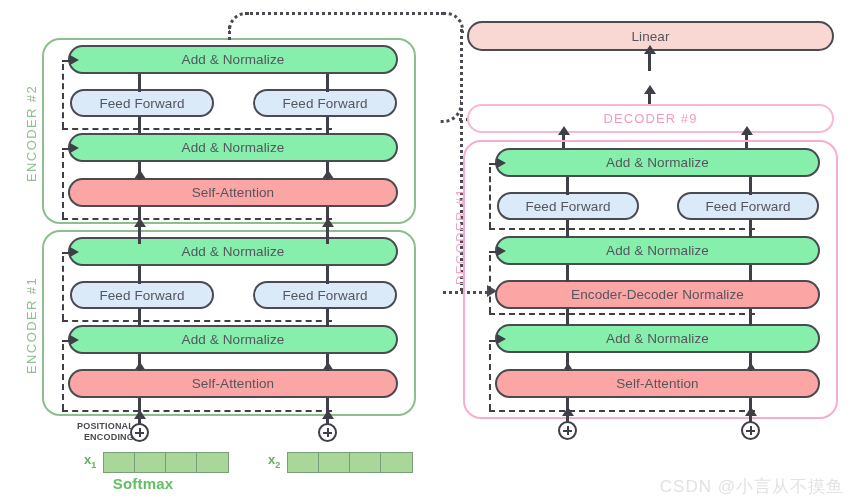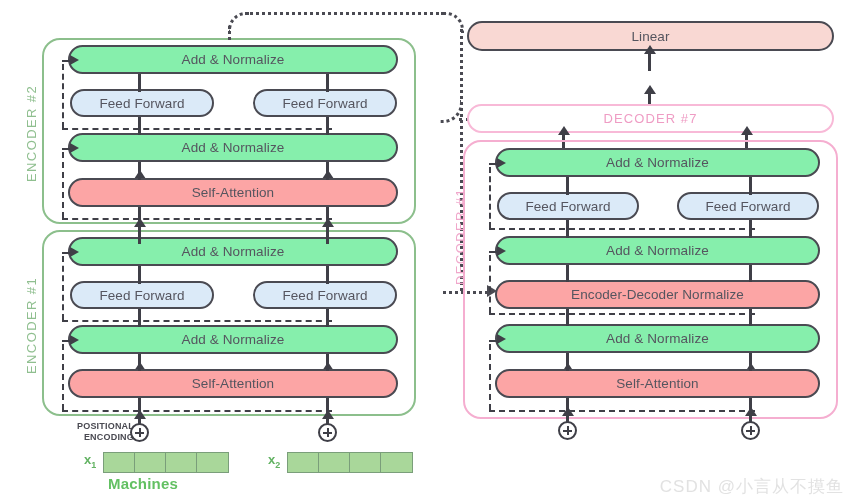--- a/index.html
+++ b/index.html
@@ -287,21 +287,21 @@
 
   <div class="xlabel" style="left:84px;top:452px;">
     <span>x</span><sub>1</sub>
   </div>
   <div class="embed" style="left:103px;top:452px;">
     <div class="cell"></div>
     <div class="cell"></div>
     <div class="cell"></div>
     <div class="cell"></div>
   </div>
-  <div class="word" style="left:83px;top:475px;width:120px;">Machines</div>
+  <div class="word" style="left:83px;top:475px;width:120px;">Softmax</div>
 
   <div class="xlabel" style="left:268px;top:452px;">
     <span>x</span><sub>2</sub>
   </div>
   <div class="embed" style="left:287px;top:452px;">
     <div class="cell"></div>
     <div class="cell"></div>
     <div class="cell"></div>
     <div class="cell"></div>
   </div>
@@ -319,21 +319,21 @@
   <div class="dot-h" style="left:443px;top:291px;width:45px;"></div>
   <div class="dot-head" style="left:487px;top:285px;"></div>
 
   <div class="block softmax" style="left:467px;top:21px;width:367px;height:30px;">Linear</div>
 
   <div class="arrow" style="left:648px;top:53px;height:18px;"></div>
 
 
   <div class="arrow" style="left:648px;top:93px;height:16px;"></div>
 
-  <div class="frame dec2-frame" style="left:467px;top:104px;width:367px;height:29px;">DECODER #7</div>
+  <div class="frame dec2-frame" style="left:467px;top:104px;width:367px;height:29px;">DECODER #9</div>
 
   <div class="arrow" style="left:562px;top:134px;height:18px;"></div>
   <div class="arrow" style="left:745px;top:134px;height:18px;"></div>
 
   <div class="frame dec-frame" style="left:463px;top:140px;width:375px;height:279px;"></div>
   <div class="vlabel dec" style="left:453px;top:285px;">DECODER #1</div>
 
   <div class="arrow" style="left:566px;top:371px;height:44px;"></div>
   <div class="arrow" style="left:749px;top:371px;height:44px;"></div>
 

